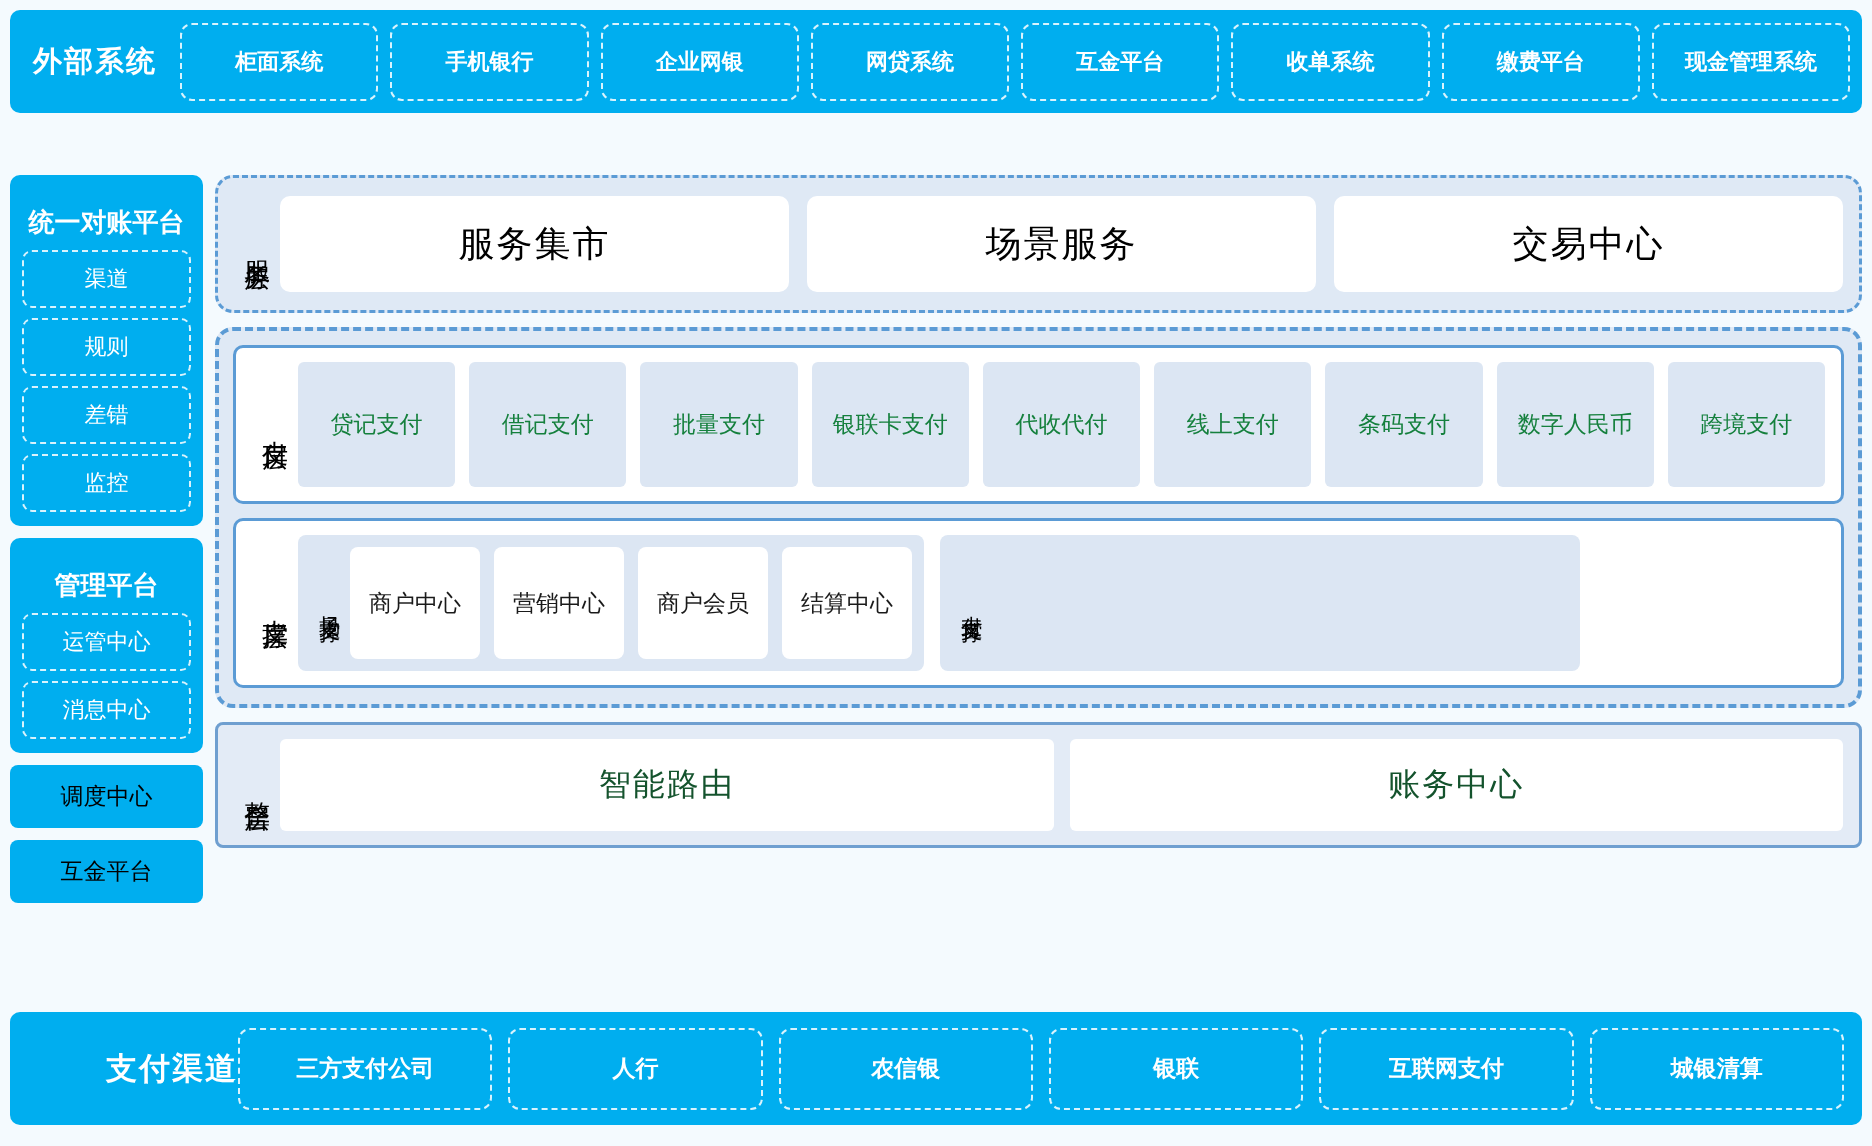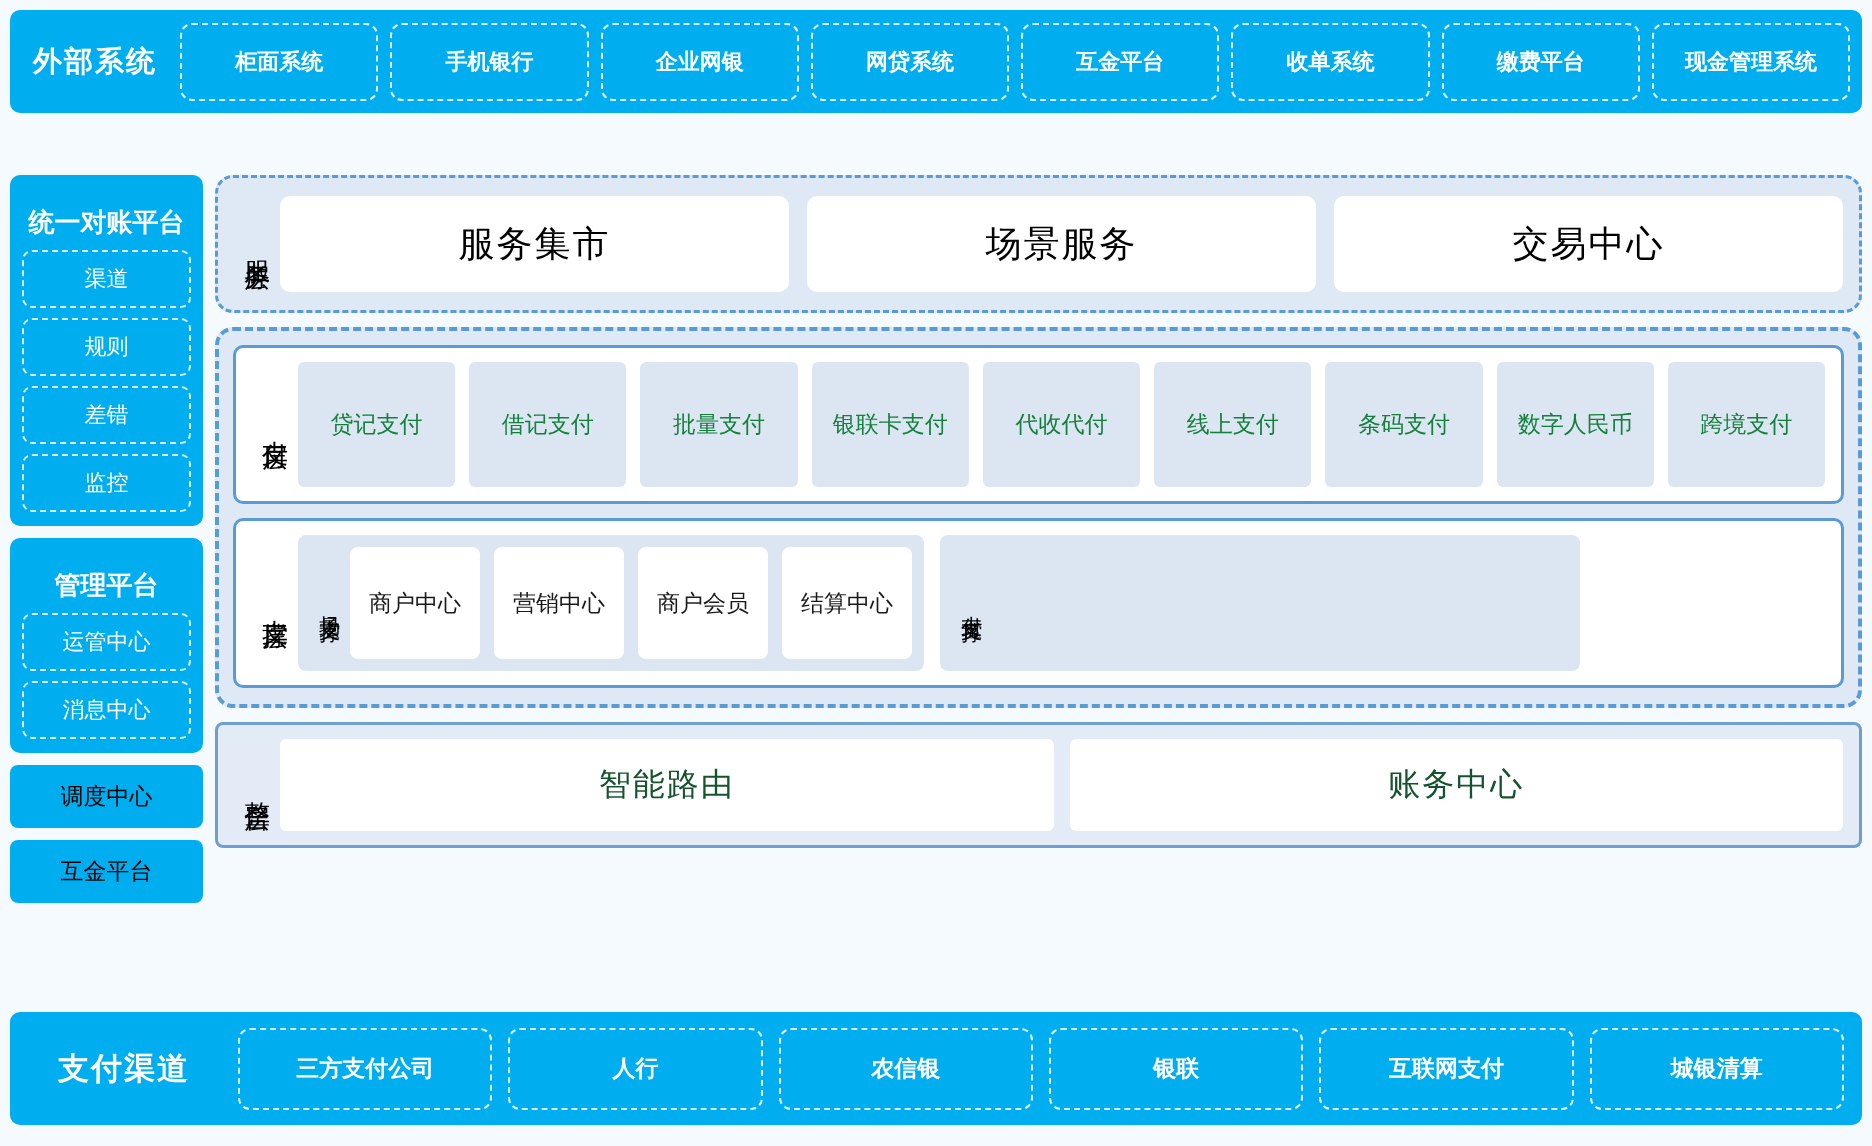--- a/index.html
+++ b/index.html
@@ -34,21 +34,21 @@
   .band-title {
     color: #ffffff;
     font-size: 29px;
     font-weight: bold;
     letter-spacing: 2px;
     text-align: center;
     flex: 0 0 auto;
     white-space: nowrap;
   }
   #band-external .band-title { width: 170px; }
-  #band-channel  .band-title { width: 228px; font-size: 31px; }
+  #band-channel  .band-title { width: 228px; font-size: 31px; text-align: right; }
 
   .band-items {
     flex: 1 1 auto;
     display: flex;
     gap: 12px;
     align-items: stretch;
     height: 78px;
   }
   #band-channel .band-items { gap: 16px; height: 82px; }
 

